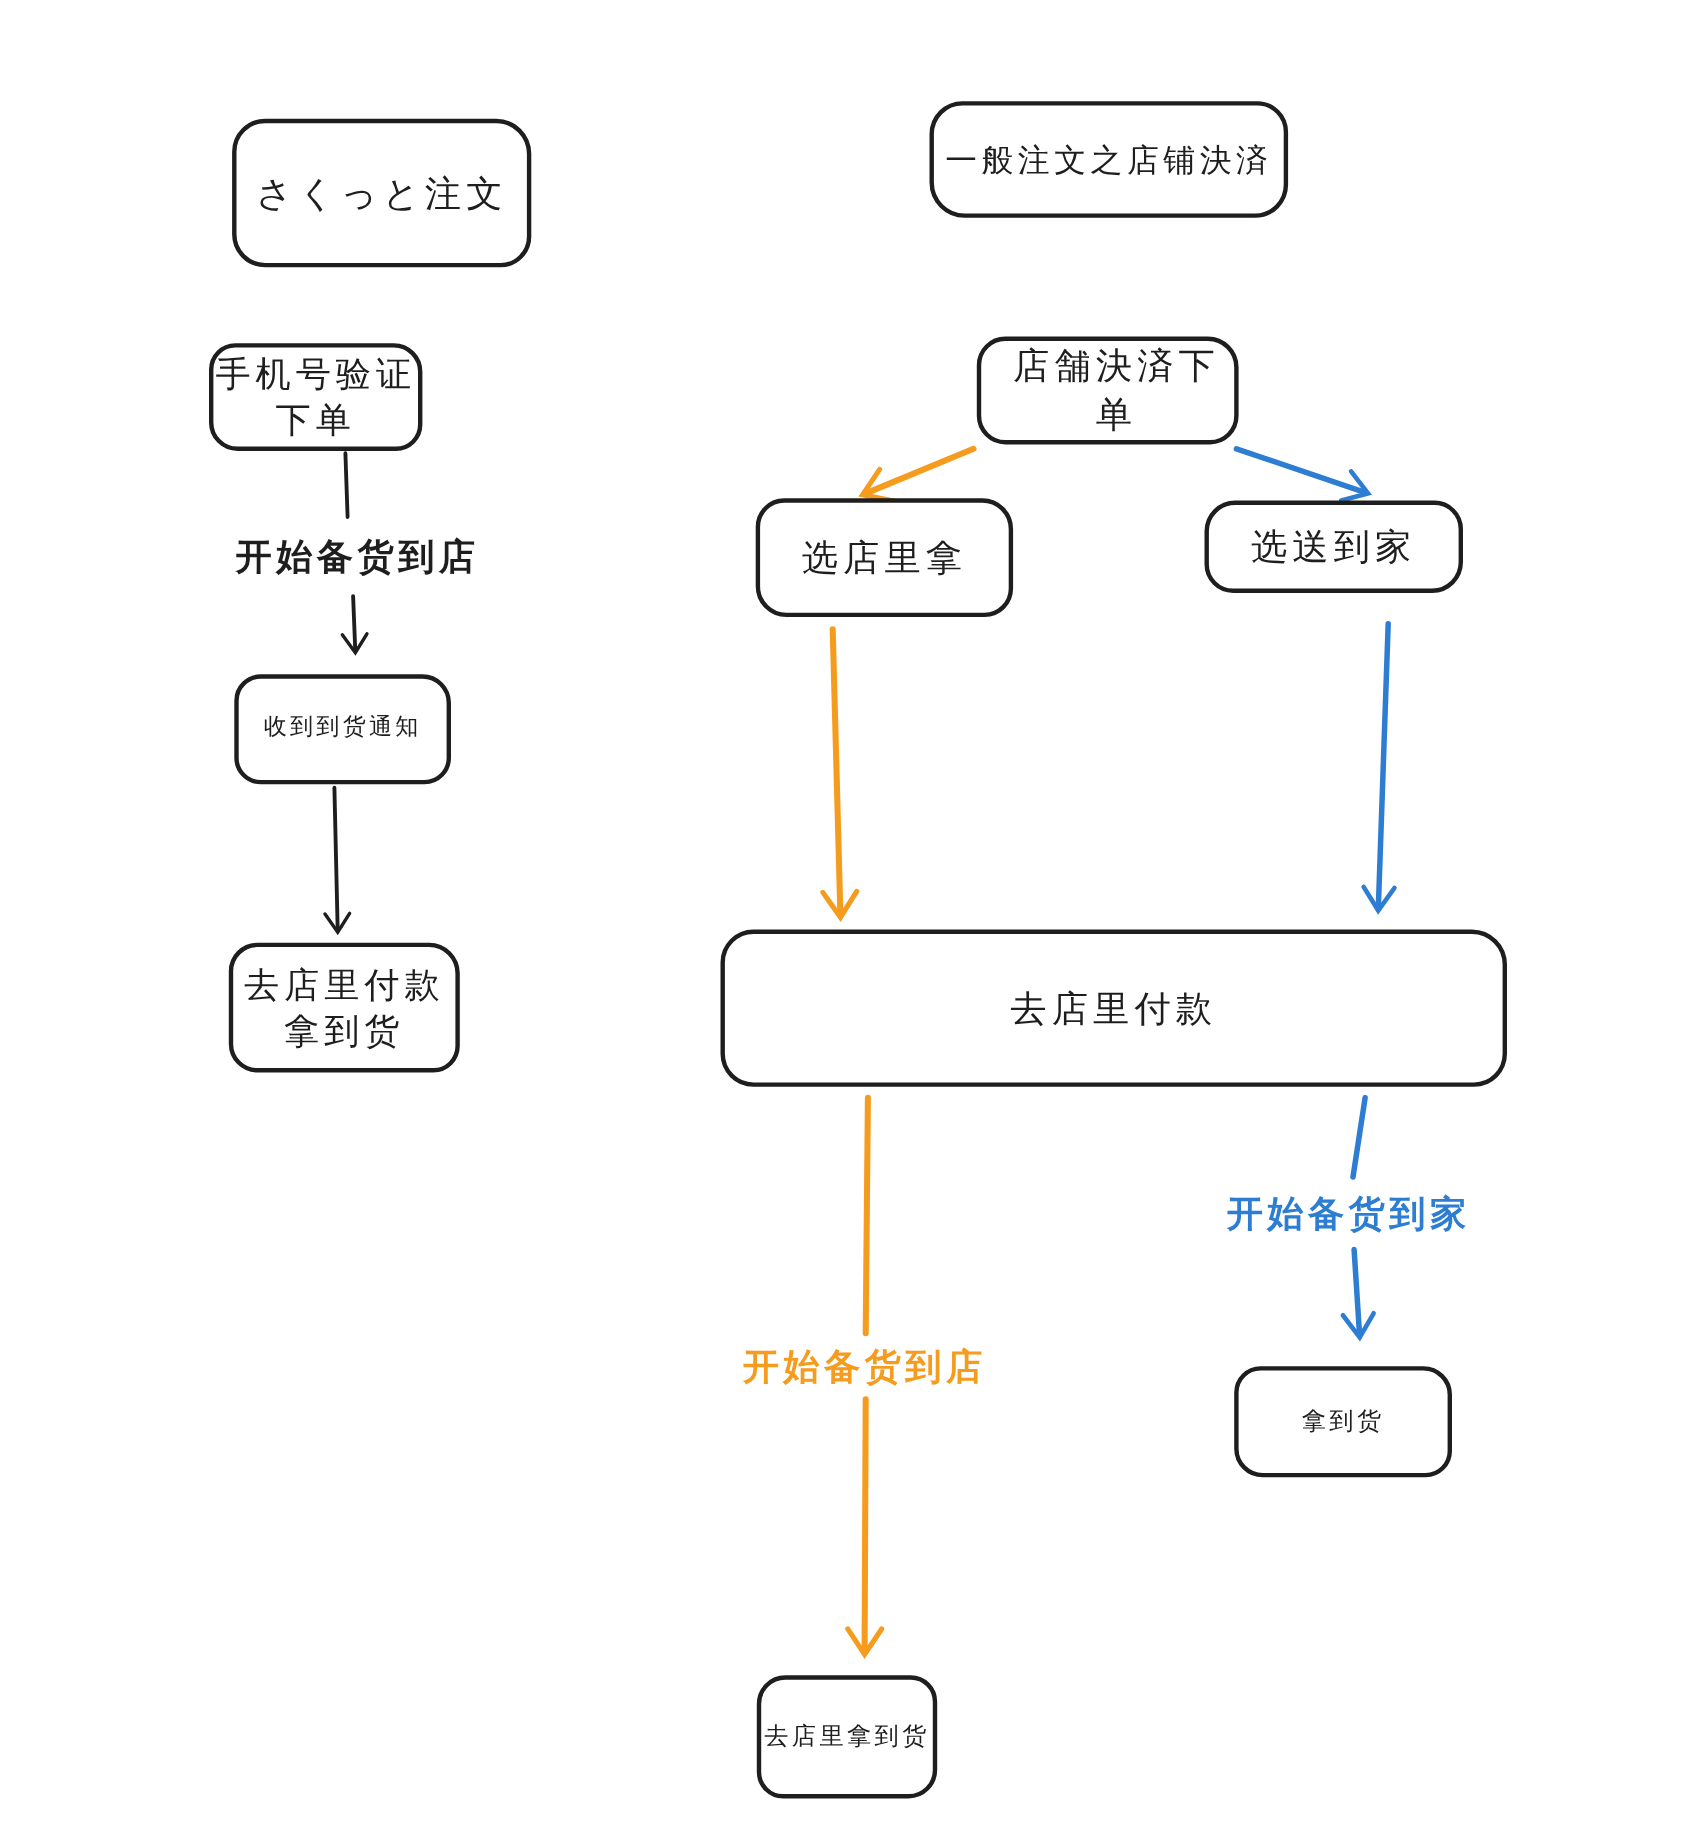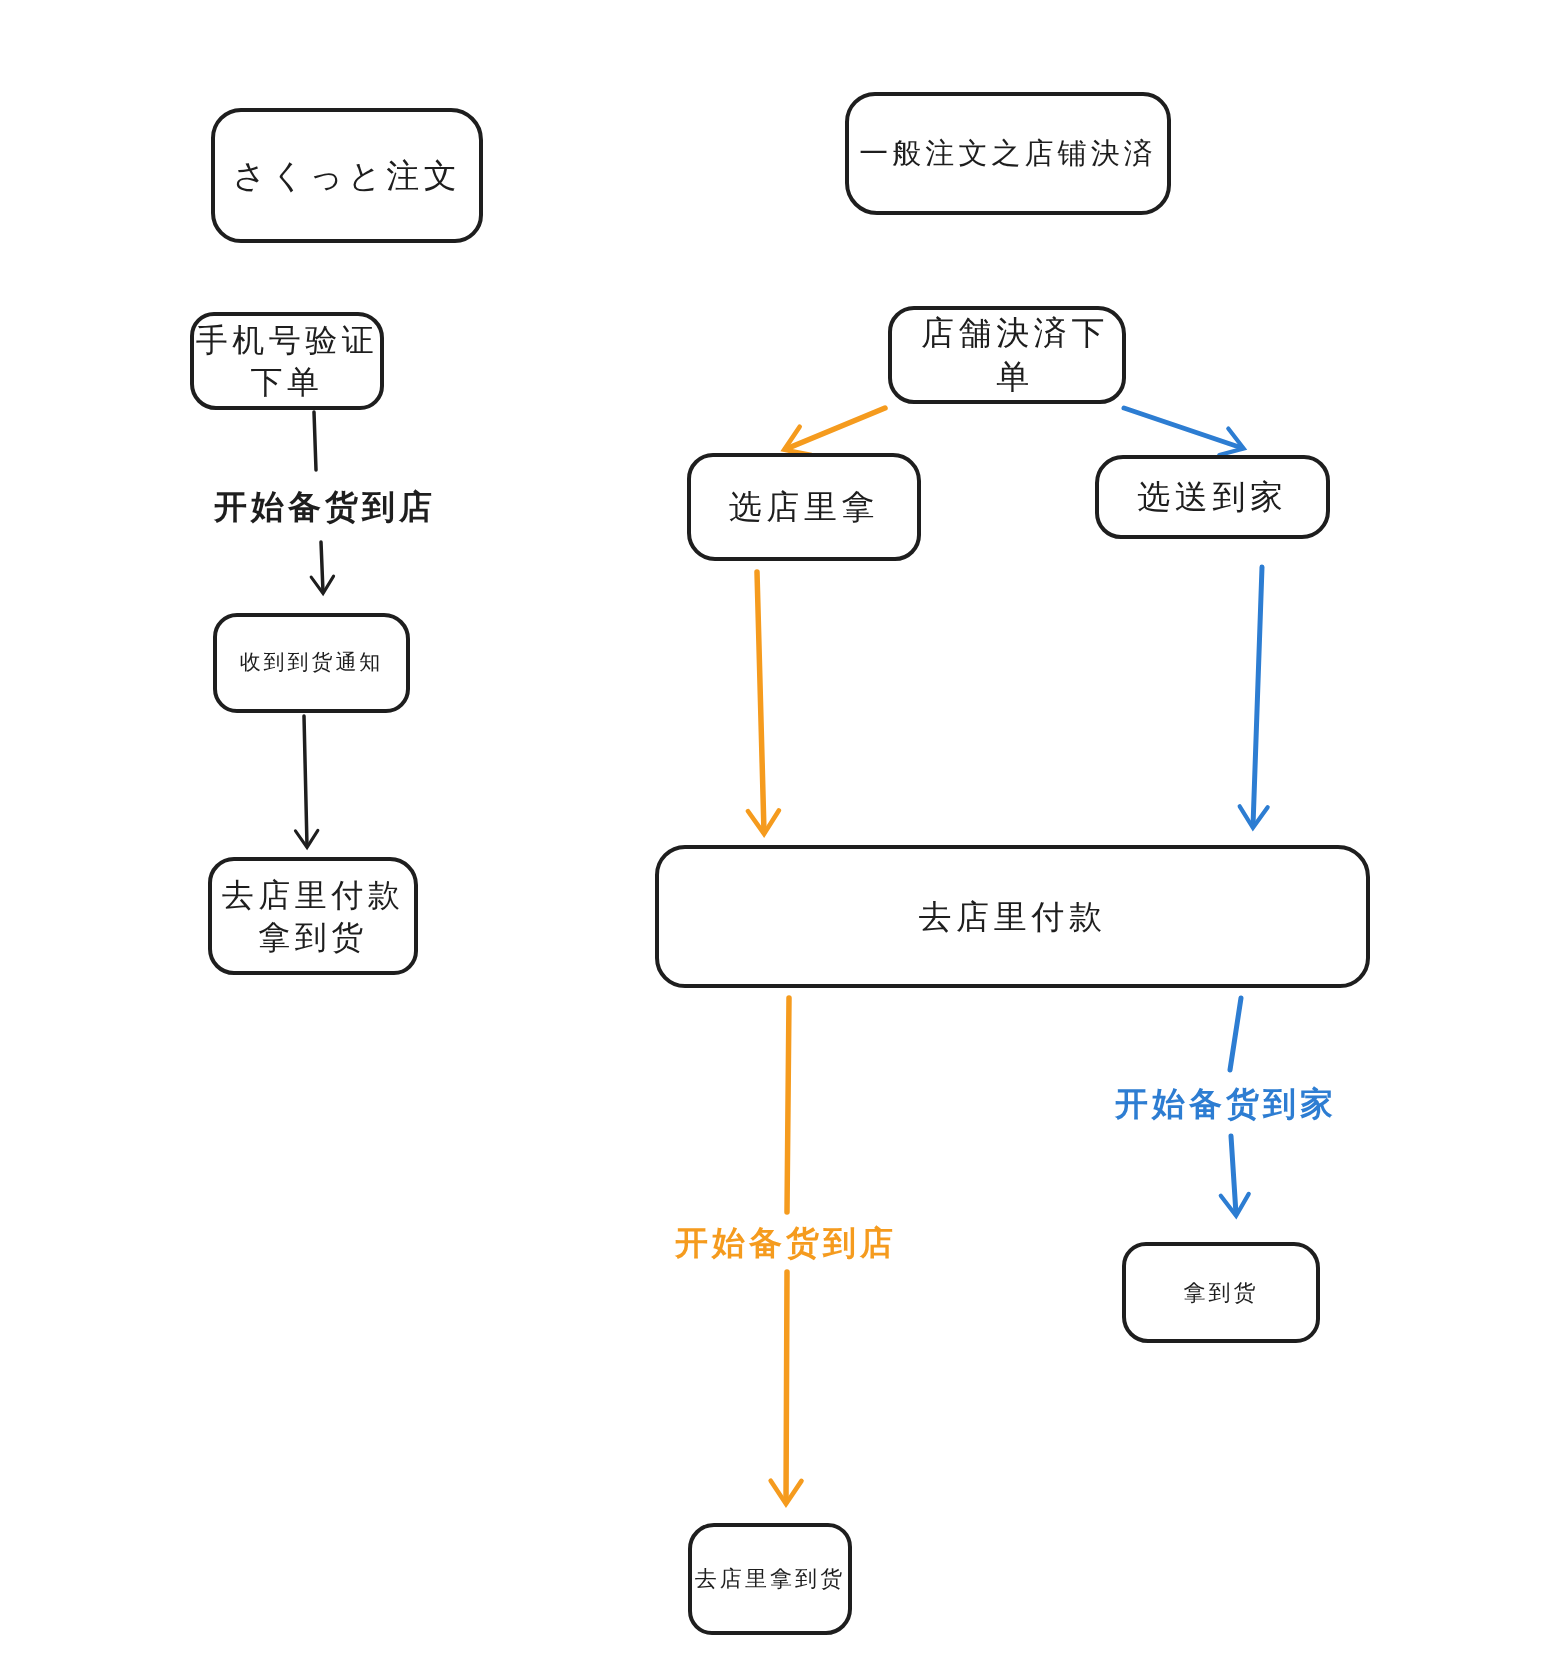--- a/index.html
+++ b/index.html
@@ -91,30 +91,30 @@
   <div class="node" style="left:175px;top:108px;width:272px;height:135px;border-radius:30px 32px 28px 30px;font-size:33px;margin-left:36px;">
     <div>さくっと注文</div>
   </div>
 
   <div class="node" style="left:190px;top:312px;width:194px;height:98px;border-radius:24px 26px 24px 26px;font-size:32px;">
     <div>手机号验证下单</div>
   </div>
 
   <div class="edge-label lbl-ink" style="left:325px;top:507px;font-size:33px;">开始备货到店</div>
 
-  <div class="node" style="left:213px;top:613px;width:197px;height:100px;border-radius:24px 26px 24px 24px;font-size:21px;">
+  <div class="node" style="left:213px;top:613px;width:197px;height:100px;border-radius:24px 26px 24px 24px;font-size:21px;font-family:Liberation Mono, monospace;">
     <div>收到到货通知</div>
   </div>
 
   <div class="node" style="left:208px;top:857px;width:210px;height:118px;border-radius:26px 28px 24px 26px;font-size:32px;">
     <div>去店里付款</div>
     <div>拿到货</div>
   </div>
 
-  <div class="node" style="left:845px;top:92px;width:326px;height:123px;border-radius:30px 28px 30px 32px;font-size:29px;">
+  <div class="node" style="left:845px;top:92px;width:326px;height:106px;border-radius:30px 28px 30px 32px;font-size:29px;">
     <div>一般注文之店铺決済</div>
   </div>
 
   <div class="node" style="left:888px;top:306px;width:238px;height:98px;border-radius:26px 28px 26px 26px;font-size:33px;padding-left:16px;">
     <div>店舗決済下单</div>
   </div>
 
   <div class="node" style="left:657px;top:453px;width:234px;height:108px;border-radius:26px 28px 26px 28px;font-size:33px;margin-left:30px;">
     <div>选店里拿</div>
   </div>

